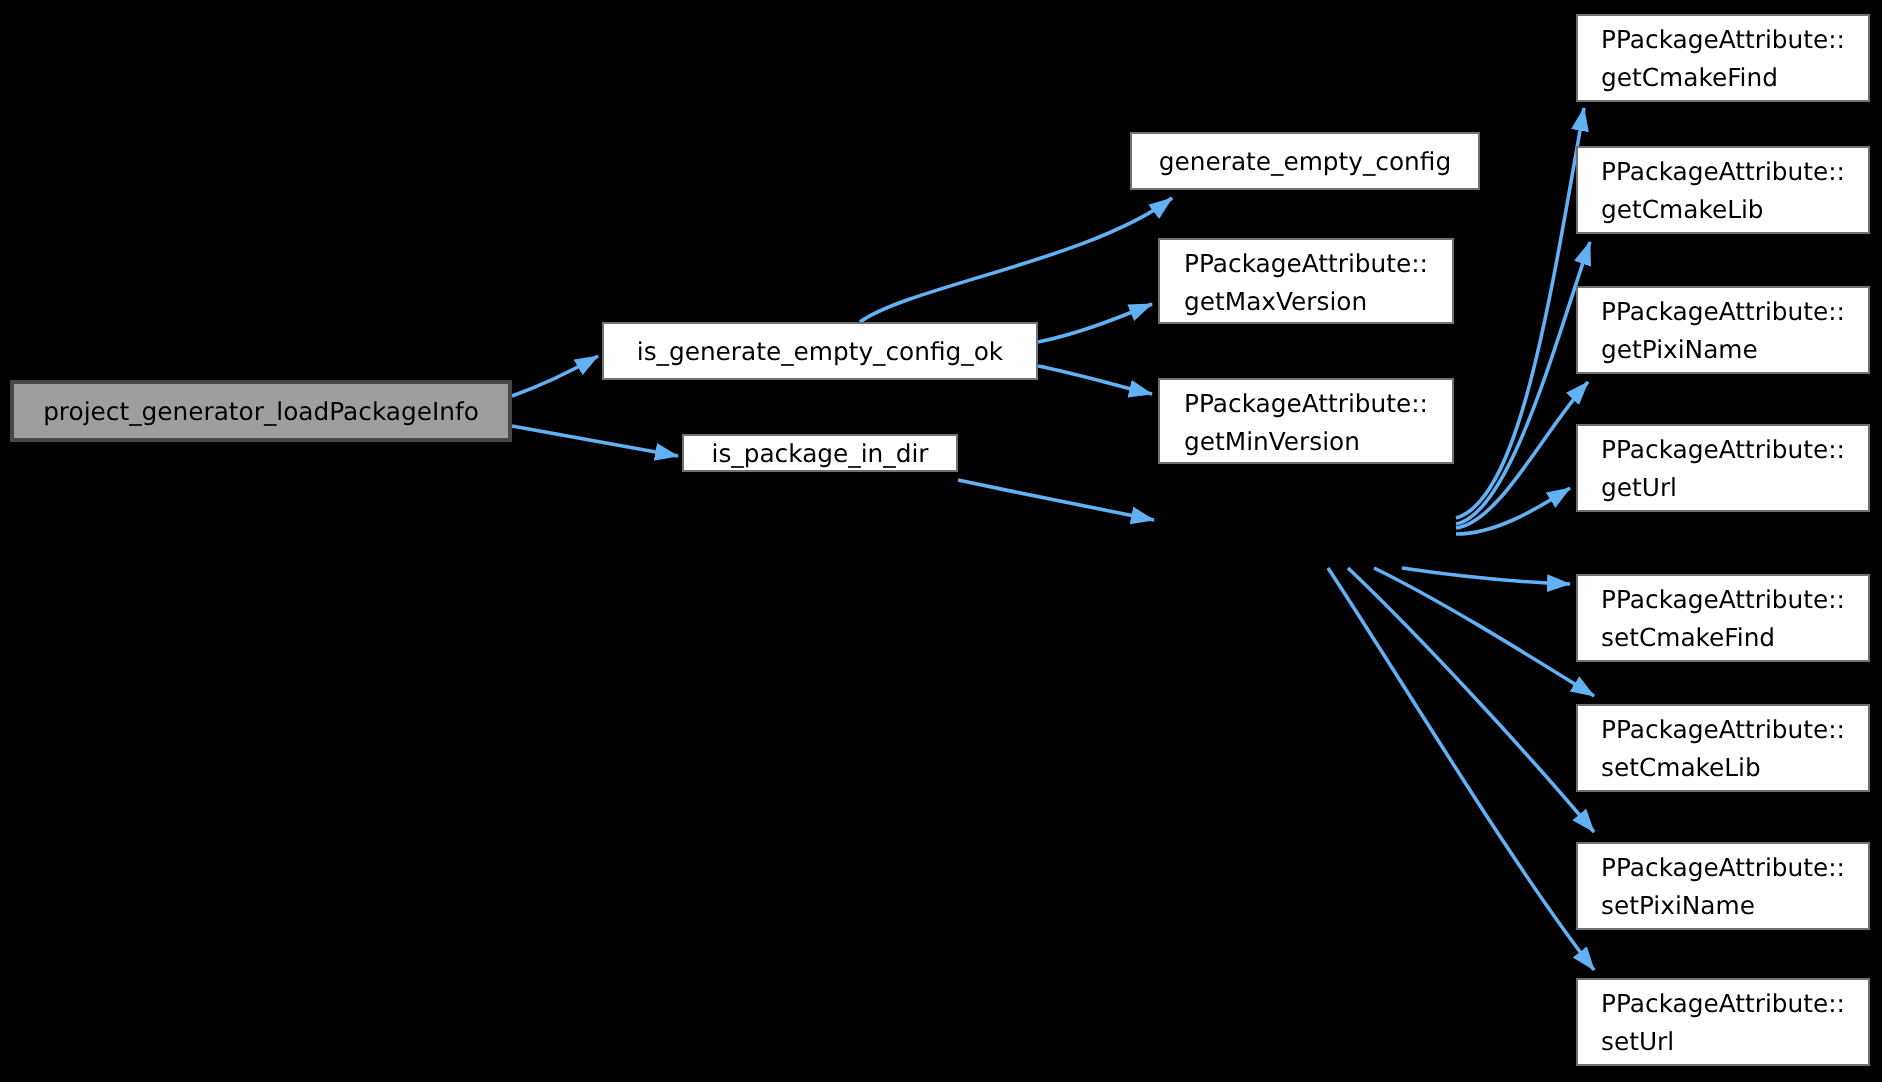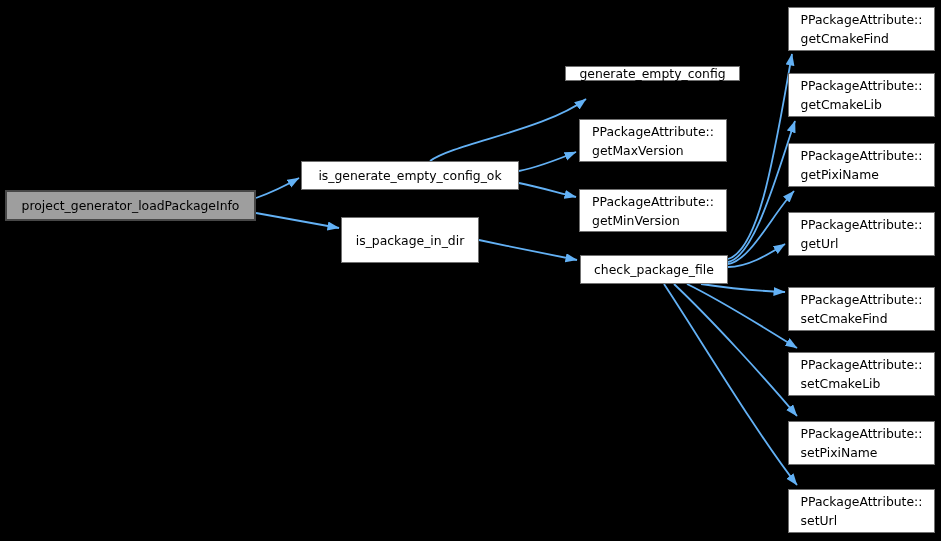--- a/index.html
+++ b/index.html
@@ -51,31 +51,30 @@
     <path class="edge" d="M701,284 C728,288 757,291 785,292" marker-end="url(#arrow)"></path>
     <path class="edge" d="M687,284 C722,301 768,330 797,348" marker-end="url(#arrow)"></path>
     <path class="edge" d="M674,284 C711,319 766,379 797,416" marker-end="url(#arrow)"></path>
     <path class="edge" d="M664,284 C699,337 757,434 797,485" marker-end="url(#arrow)"></path>
   </svg>
 
   <div class="node" style="left:301px;top:161px;width:218px;height:29px;">is_generate_empty_config_ok</div>
 
   <div class="node current" style="left:5px;top:190px;width:251px;height:31px;">project_generator_loadPackageInfo</div>
 
-  <div class="node" style="left:341px;top:217px;width:138px;height:46px;">is_package_in_dir</div>
+  <div class="node" style="left:341px;top:217px;width:138px;height:19px;">is_package_in_dir</div>
 
-  <div class="node" style="left:565px;top:66px;width:175px;height:15px;">generate_empty_config</div>
+  <div class="node" style="left:565px;top:66px;width:175px;height:29px;">generate_empty_config</div>
 
   <div class="node" style="left:579px;top:119px;width:148px;height:43px;">PPackageAttribute::
 getMaxVersion</div>
 
   <div class="node" style="left:579px;top:189px;width:148px;height:43px;">PPackageAttribute::
 getMinVersion</div>
 
-  <div class="node" style="left:580px;top:255px;width:148px;height:29px;">check_package_file</div>
 
   <div class="node" style="left:788px;top:7px;width:147px;height:44px;">PPackageAttribute::
 getCmakeFind</div>
 
   <div class="node" style="left:788px;top:73px;width:147px;height:44px;">PPackageAttribute::
 getCmakeLib</div>
 
   <div class="node" style="left:788px;top:143px;width:147px;height:44px;">PPackageAttribute::
 getPixiName</div>
 

